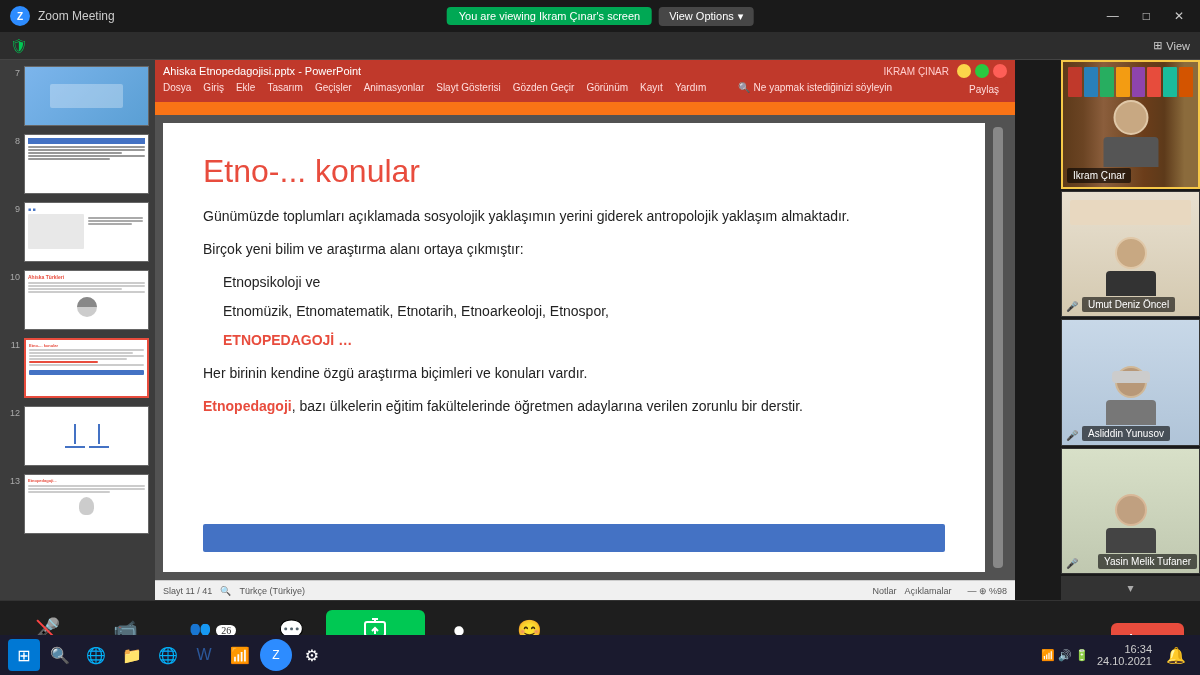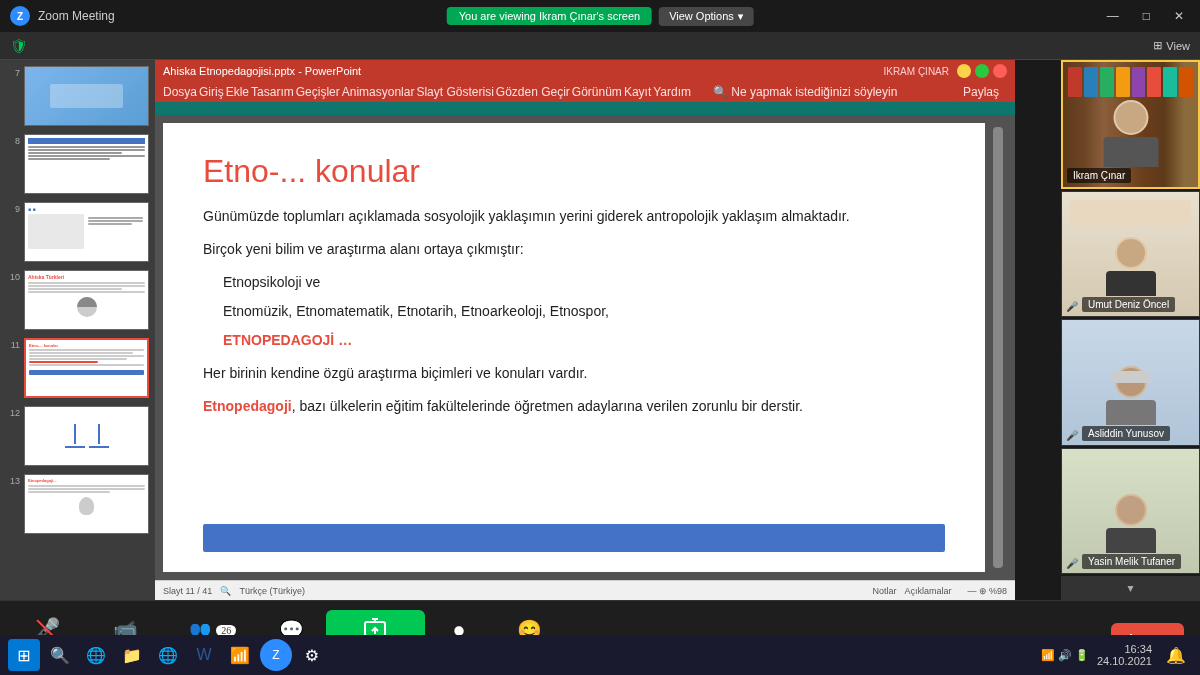--- a/index.html
+++ b/index.html
@@ -156,21 +156,21 @@
     
     .slide-area {
       flex: 1;
       background: #525252;
       display: flex;
       flex-direction: column;
     }
 
     
     .ppt-header {
-      background: #0f766e;
+      background: #f97316;
       height: 55px;
       display: flex;
       flex-direction: column;
     }
     .ppt-title-bar {
       height: 22px;
       background: #c0392b;
       display: flex;
       align-items: center;
       justify-content: space-between;
@@ -192,24 +192,23 @@
       border-radius: 50%;
       cursor: pointer;
     }
     .ppt-win-btn.minimize { background: #fbd44a; }
     .ppt-win-btn.maximize { background: #29c940; }
     .ppt-win-btn.close { background: #fe5f57; }
     .ppt-menu-bar {
       height: 20px;
       background: #c0392b;
       display: flex;
-      align-items: center;
       padding: 0 8px;
-      gap: 2px;
-      font-size: 12px;
+      gap: 12px;
+      font-size: 10px;
       color: #ffdddd;
     }
 
     
     .slide-content-wrapper {
       flex: 1;
       display: flex;
       align-items: stretch;
       padding: 8px;
       gap: 4px;
@@ -742,21 +741,21 @@
     </div>
 
     <div class="participant-video">
       <div class="person4-bg">
         <div style="position:absolute; bottom:20px; left:50%; transform:translateX(-50%); text-align:center;">
           <div style="width:32px; height:32px; border-radius:50%; background:#c0a080; margin:0 auto; border:2px solid #d8b898;"></div>
           <div style="width:50px; height:25px; background:#444; border-radius:4px 4px 0 0; margin-top:2px;"></div>
         </div>
       </div>
       <div class="participant-mic-icon">🎤</div>
-      <div class="participant-name-tag" style="left:20px;">Yasin Melik Tufaner</div>
+      <div class="participant-name-tag" style="left:36px;">Yasin Melik Tufaner</div>
     </div>
 
     <div class="participants-scroll-btn">
       <span>▾</span>
     </div>
   </div>
 
 </div>
 
 <div class="taskbar">

